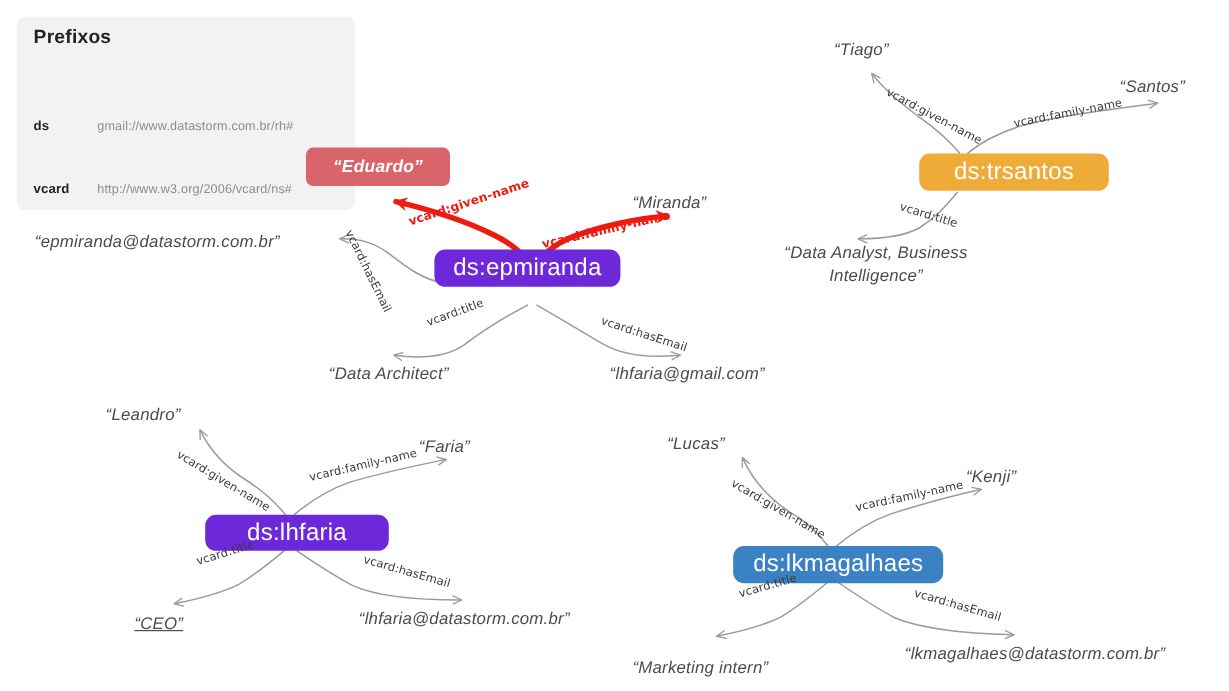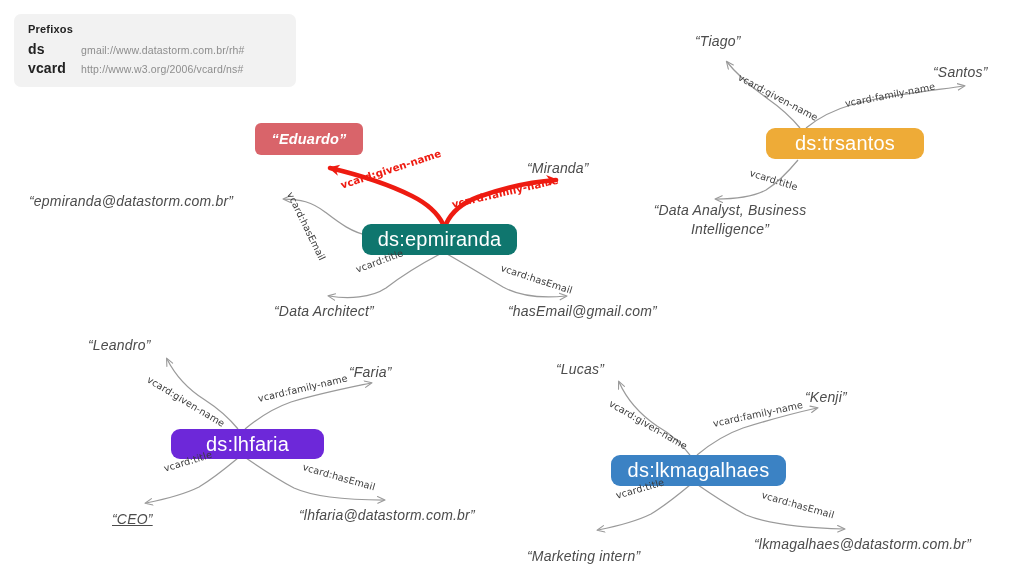--- a/index.html
+++ b/index.html
@@ -11,27 +11,28 @@
   #canvas{position:absolute;inset:0;width:1024px;height:576px;}
   svg.edges{position:absolute;left:0;top:0;width:1024px;height:576px;pointer-events:none;}
 
   
   .prefix-box{
     position:absolute;left:14px;top:14px;width:282px;
     background:#f2f2f2;border-radius:7px;padding:9px 12px 11px 14px;
     box-sizing:border-box;
   }
   .prefix-title{
-    font-size:11px;font-weight:bold;color:#222;letter-spacing:.2px;
-    margin-bottom:6px;
+    font-size:16px;font-weight:bold;color:#222;letter-spacing:.2px;
+    margin-bottom:20px;
   }
   .prefix-row{display:flex;align-items:baseline;margin-top:3px;}
   .prefix-key{
-    width:53px;flex:0 0 53px;font-size:14px;font-weight:bold;color:#222;
+    width:53px;flex:0 0 53px;font-size:11px;font-weight:bold;color:#222;
     letter-spacing:.1px;
+    margin-top:38px;
   }
   .prefix-uri{font-size:10.5px;color:#8d8d8d;letter-spacing:.15px;}
 
   
   .node{
     position:absolute;border-radius:9px;color:#ffffff;
     display:flex;align-items:center;justify-content:center;
     font-size:20px;letter-spacing:.2px;white-space:nowrap;
     box-sizing:border-box;
   }
@@ -125,34 +126,34 @@
     <div class="prefix-row">
       <div class="prefix-key">ds</div>
       <div class="prefix-uri">gmail://www.datastorm.com.br/rh#</div>
     </div>
     <div class="prefix-row">
       <div class="prefix-key">vcard</div>
       <div class="prefix-uri">http://www.w3.org/2006/vcard/ns#</div>
     </div>
   </div>
 
-  <div class="node small" style="left:255px;top:123px;width:108px;height:32px;background:#d9646a;">“Eduardo”</div>
+  <div class="node small" style="left:255px;top:123px;width:120px;height:32px;background:#d9646a;">“Eduardo”</div>
 
-  <div class="node" style="left:362px;top:224px;width:155px;height:31px;background:#0f766e;">ds:epmiranda</div>
+  <div class="node" style="left:362px;top:208px;width:155px;height:31px;background:#6d28d9;">ds:epmiranda</div>
 
   <div class="node" style="left:766px;top:128px;width:158px;height:31px;background:#eeab37;">ds:trsantos</div>
 
   <div class="node" style="left:171px;top:429px;width:153px;height:30px;background:#6d28d9;">ds:lhfaria</div>
 
   <div class="node" style="left:611px;top:455px;width:175px;height:31px;background:#3b82c4;">ds:lkmagalhaes</div>
 
   <div class="literal" style="left:29px;top:193px;">“epmiranda@datastorm.com.br”</div>
   <div class="literal" style="left:527px;top:160px;">“Miranda”</div>
   <div class="literal" style="left:274px;top:303px;">“Data Architect”</div>
-  <div class="literal" style="left:508px;top:303px;">“hasEmail@gmail.com”</div>
+  <div class="literal" style="left:508px;top:303px;">“lhfaria@gmail.com”</div>
 
   <div class="literal" style="left:695px;top:33px;">“Tiago”</div>
   <div class="literal" style="left:933px;top:64px;">“Santos”</div>
   <div class="literal wrap" style="left:640px;top:201px;width:180px;">“Data Analyst, Business Intelligence”</div>
 
   <div class="literal" style="left:88px;top:337px;">“Leandro”</div>
   <div class="literal" style="left:349px;top:364px;">“Faria”</div>
   <div class="literal" style="left:112px;top:511px;text-decoration:underline;">“CEO”</div>
   <div class="literal" style="left:299px;top:507px;text-align:right;">“lhfaria@datastorm.com.br”</div>
 

